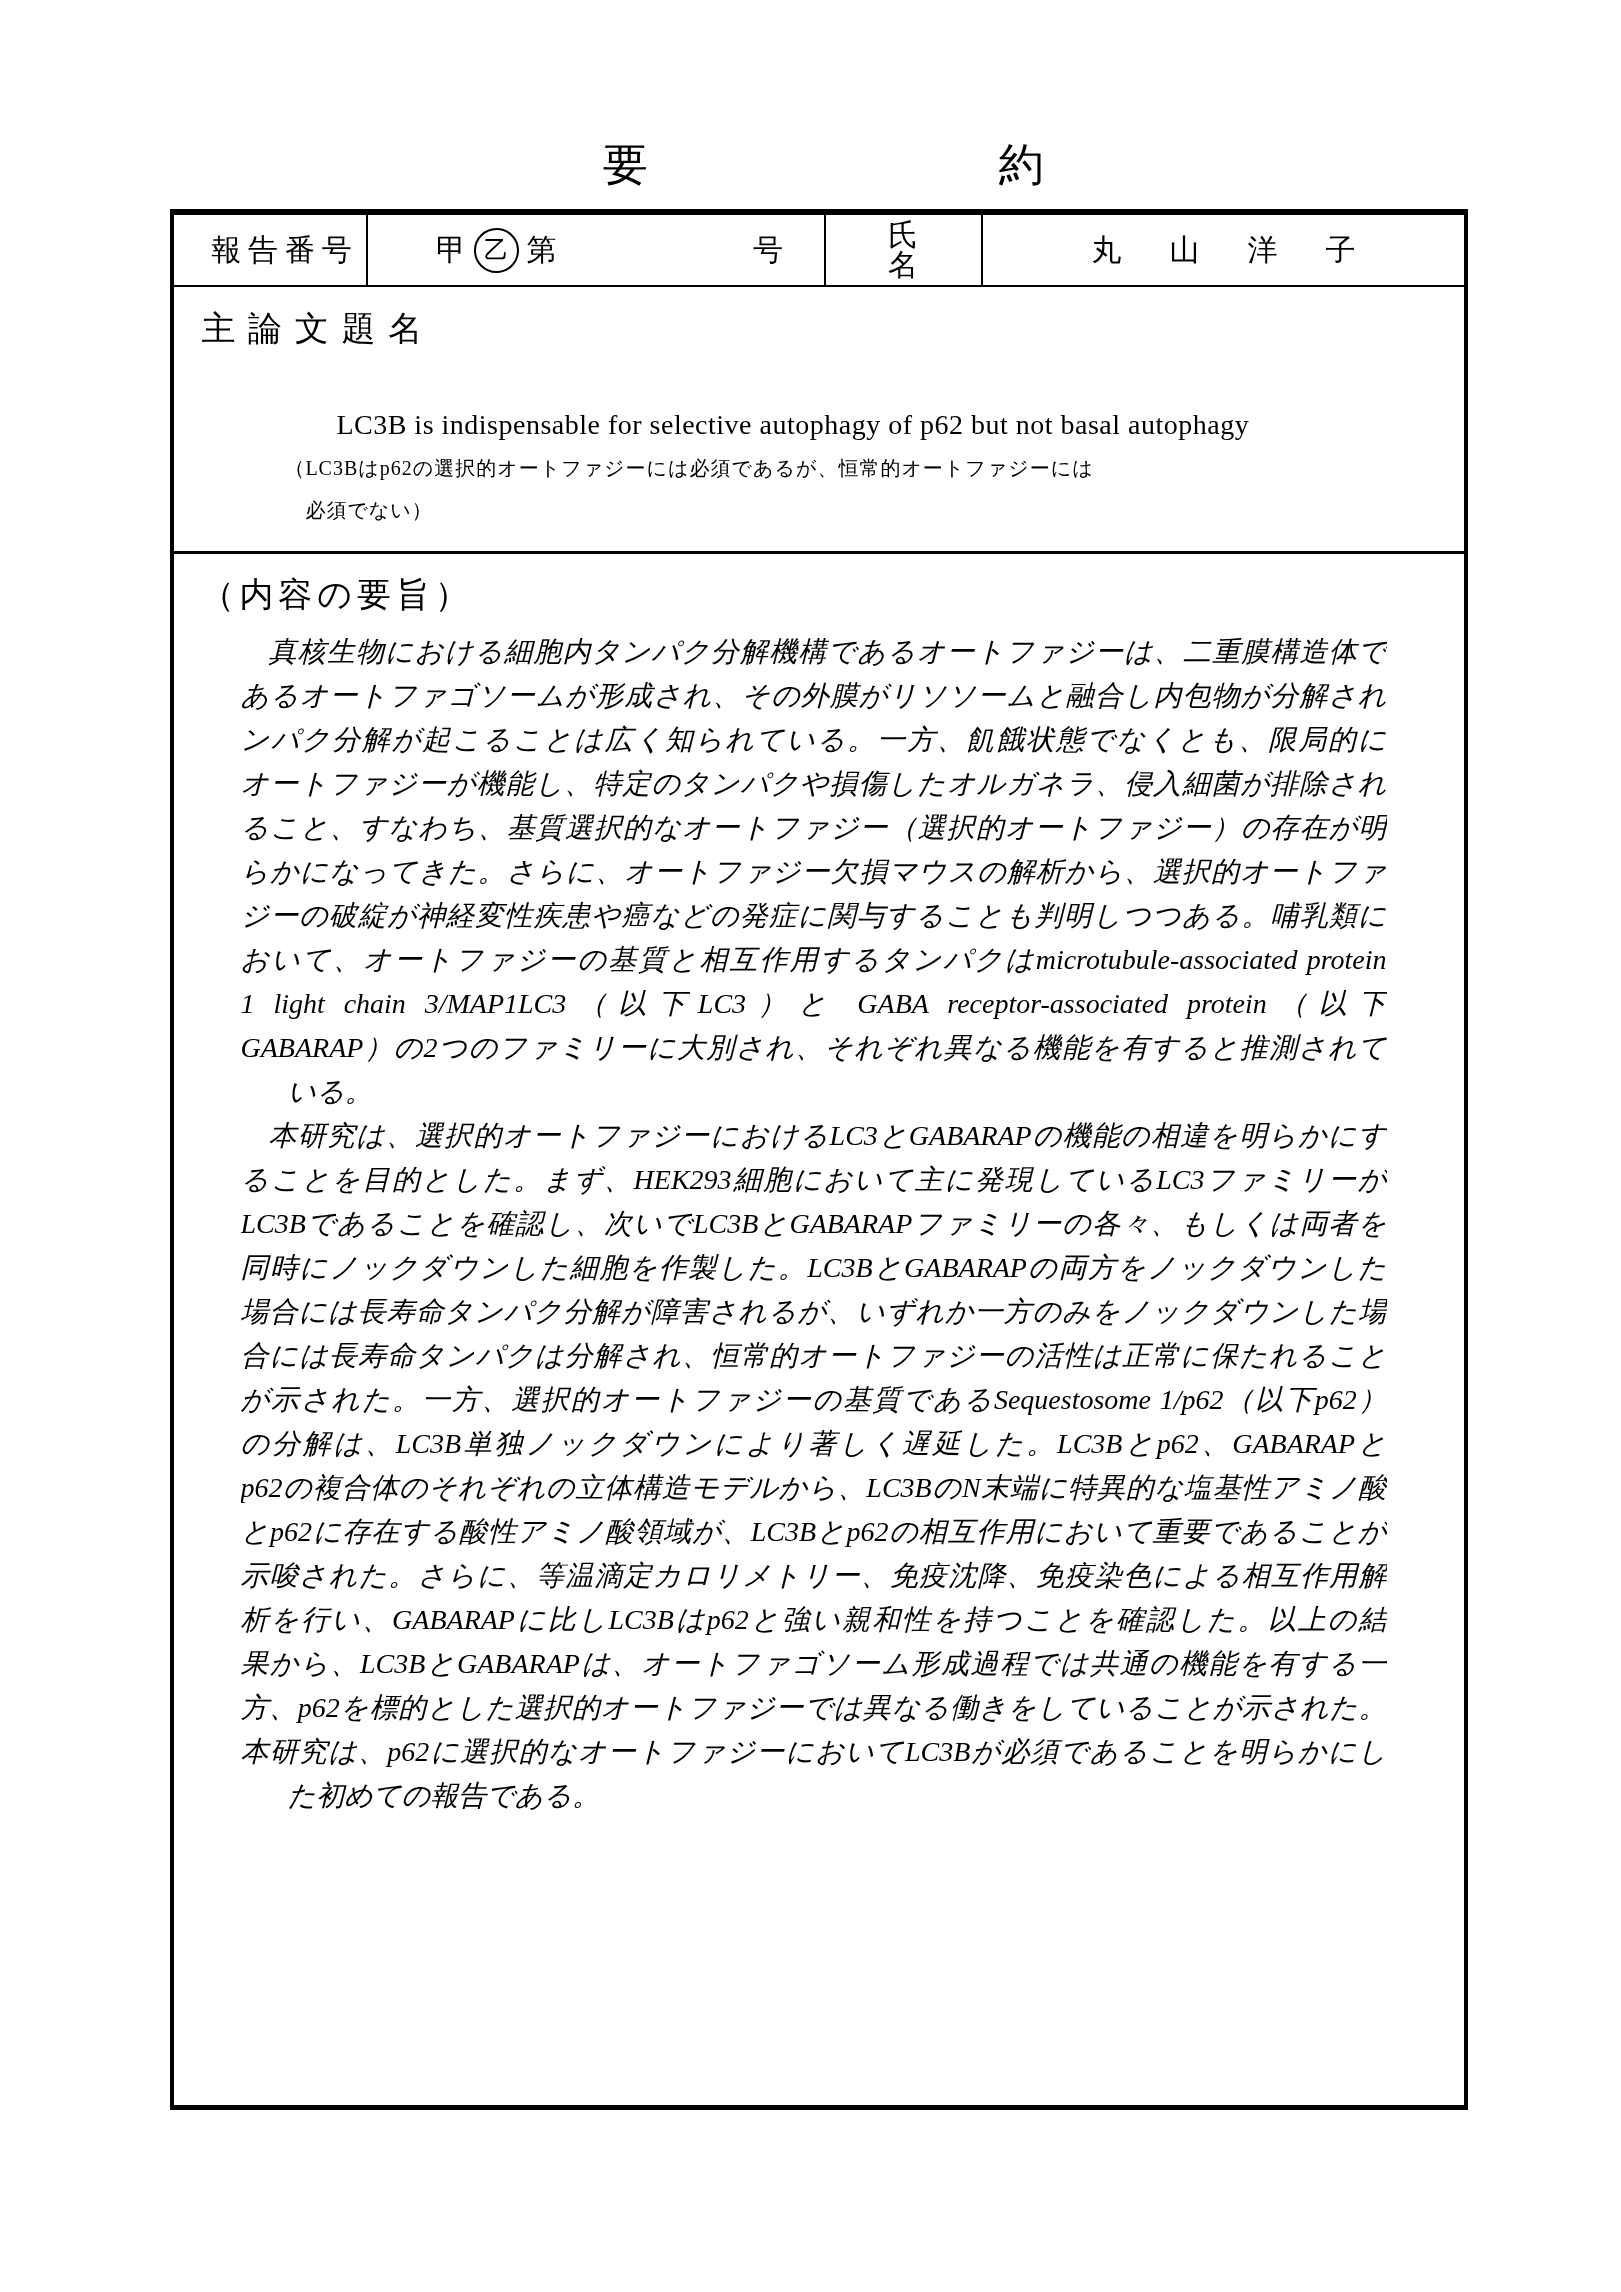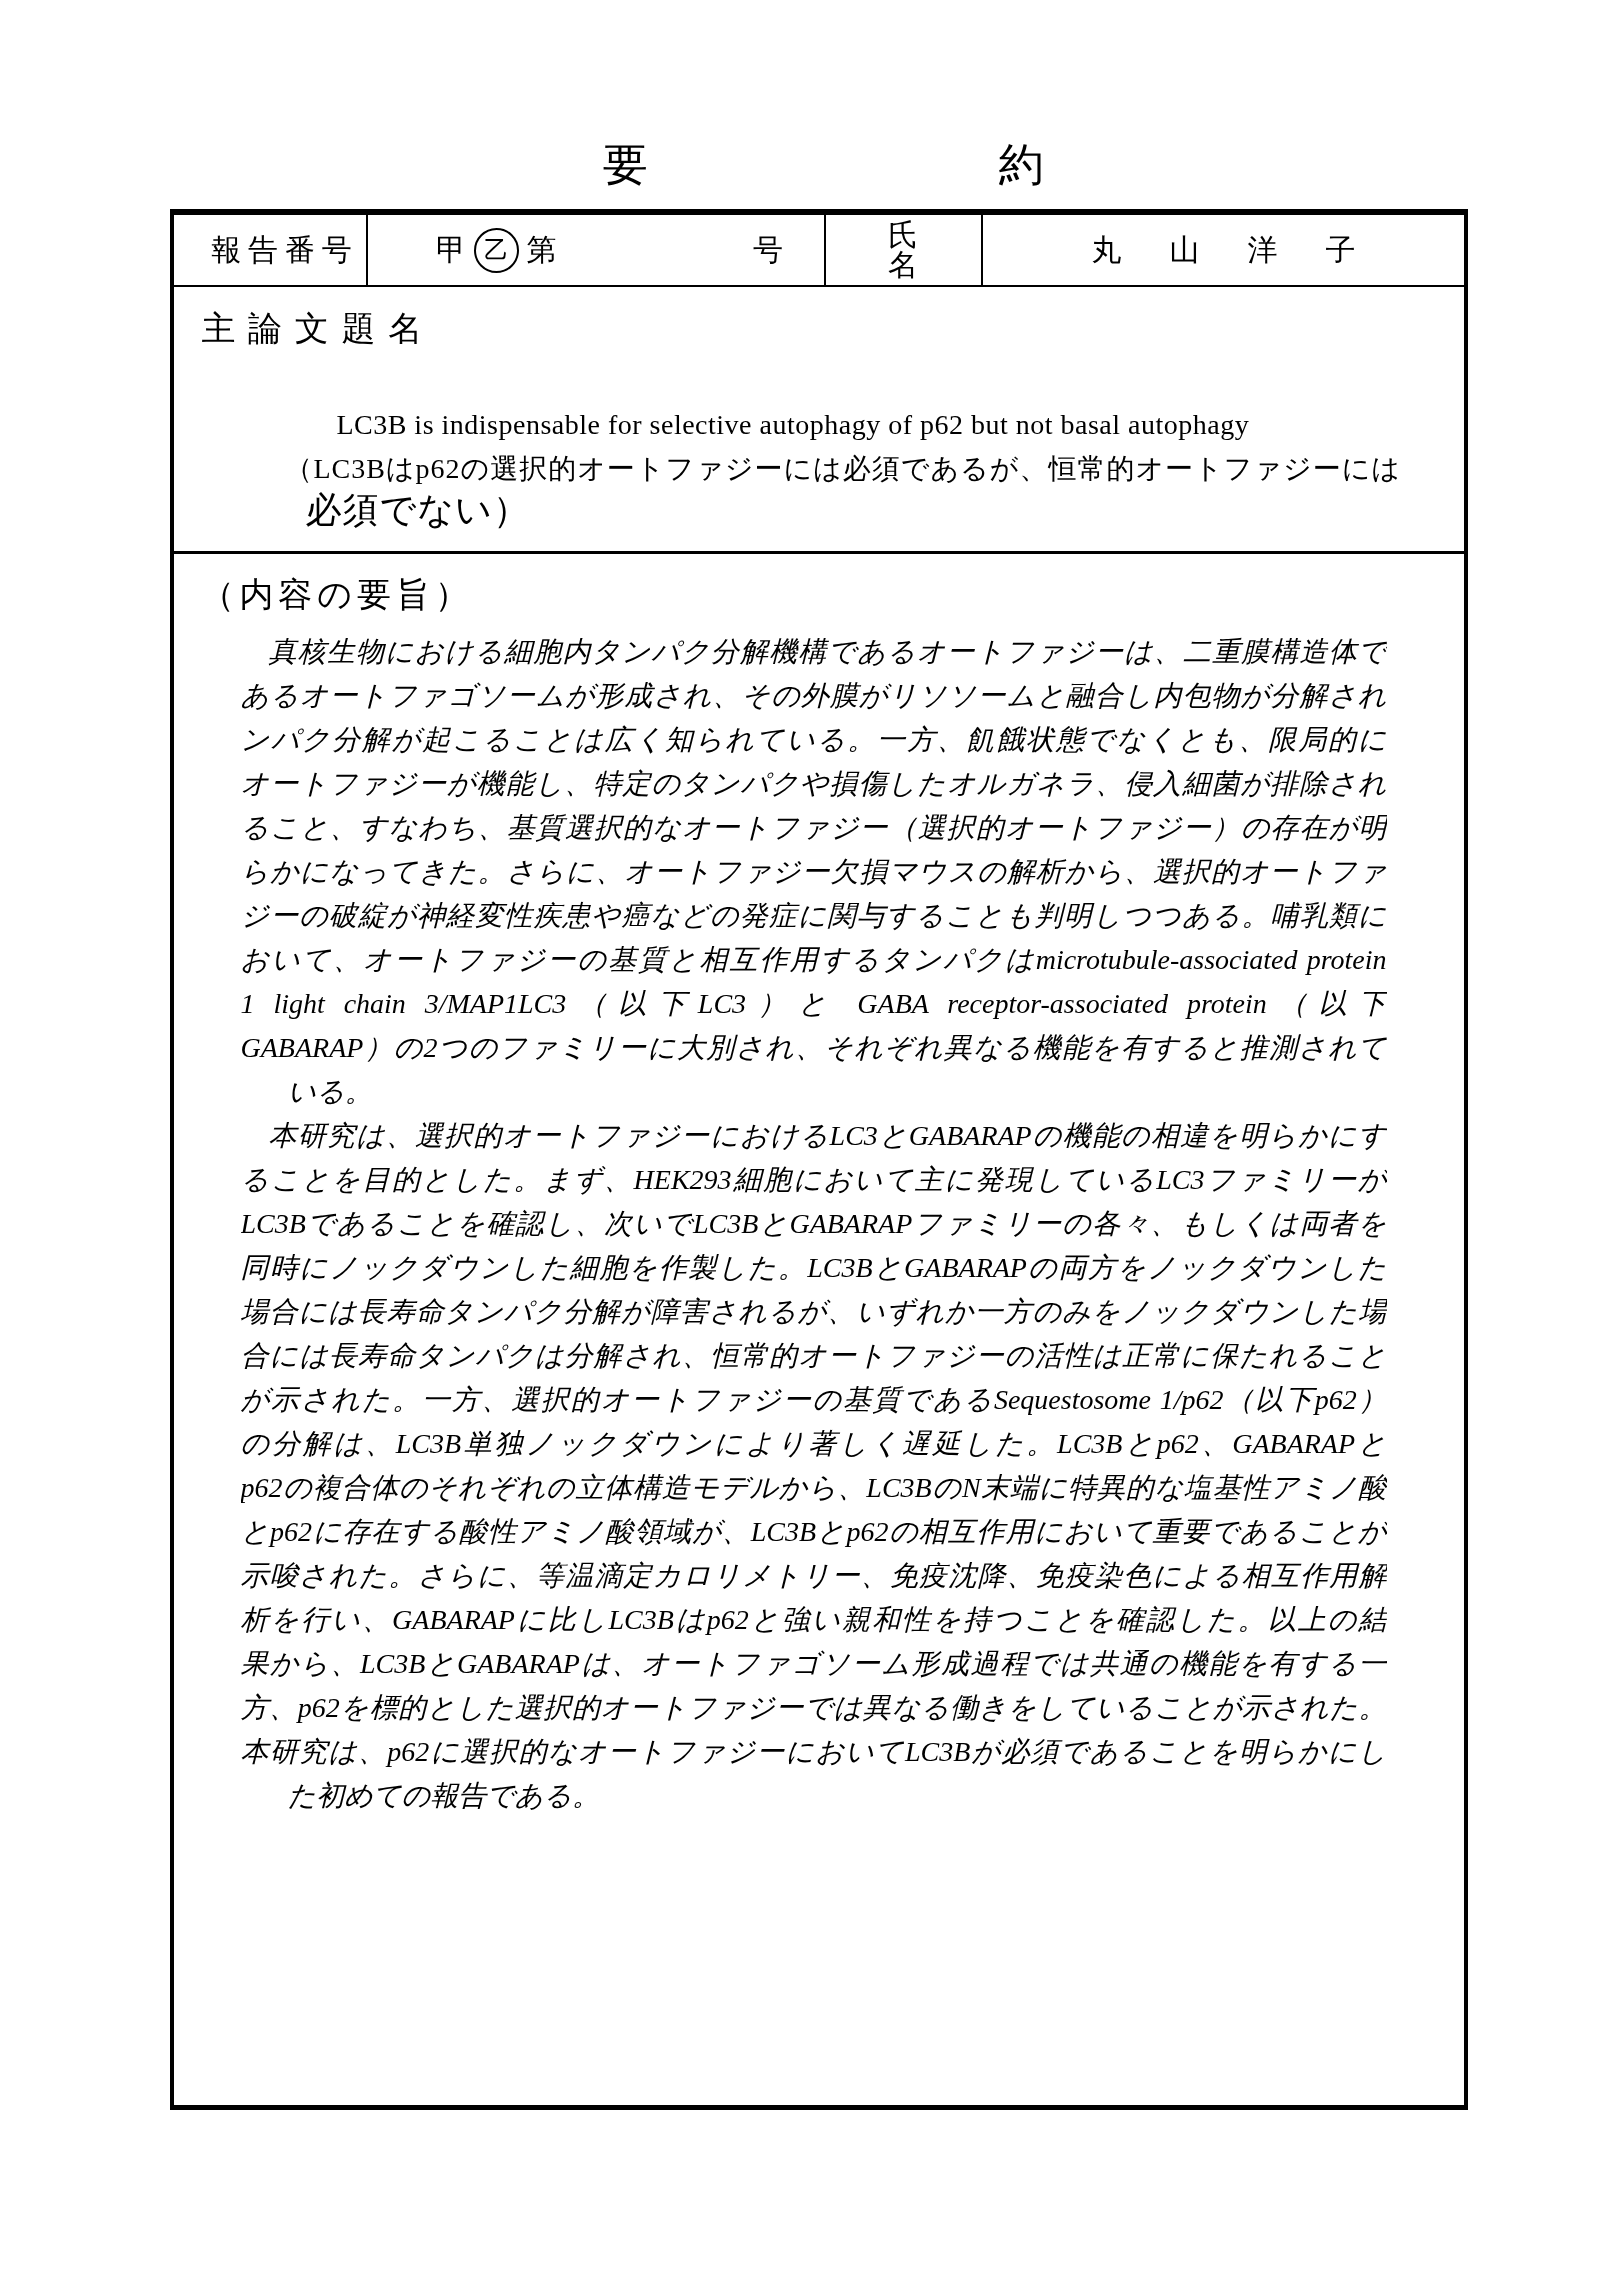--- a/index.html
+++ b/index.html
@@ -73,22 +73,22 @@
   
   .title-section {
     height: 267px;
     box-sizing: border-box;
     border-bottom: 3.9px solid #000;
     padding: 23.5px 29px 0 27.4px;
     font-size: 30px;
   }
   .section-label { letter-spacing: 12.7px; line-height: 35px; font-size: 34px; }
   .title-en  { margin: 62px 0 0 135px; font-size: 28px; line-height: 33px; letter-spacing: 0.5px; }
-  .title-jp1 { margin: 10.8px 0 0 83px;  font-size: 28px; line-height: 35px; letter-spacing: 1px; }
-  .title-jp2 { margin: 6.9px  0 0 104px; font-size: 36px; line-height: 35px; letter-spacing: 1px; }
+  .title-jp1 { margin: 10.8px 0 0 83px;  font-size: 20px; line-height: 35px; letter-spacing: 1px; }
+  .title-jp2 { margin: 6.9px  0 0 104px; font-size: 20px; line-height: 35px; letter-spacing: 1px; }
   
   .body-section { padding: 21.6px 0 0 26.5px; }
   .body-section .section-label { letter-spacing: 4.9px; line-height: 37px; }
   .paragraphs { margin: 17.6px 0 0 40px; width: 1146px; }
   .para { margin: 0; font-style: italic; }
   .line {
     font-size: 28px;
     line-height: 44px;
     height: 44px;
     text-align: justify;

